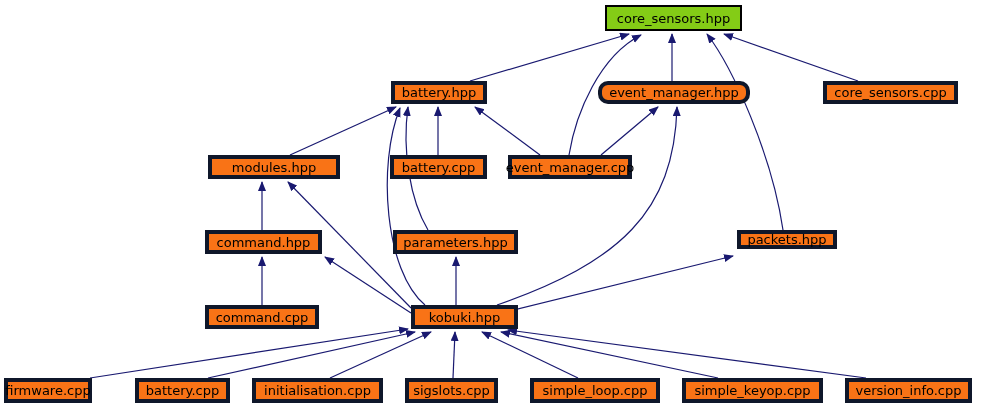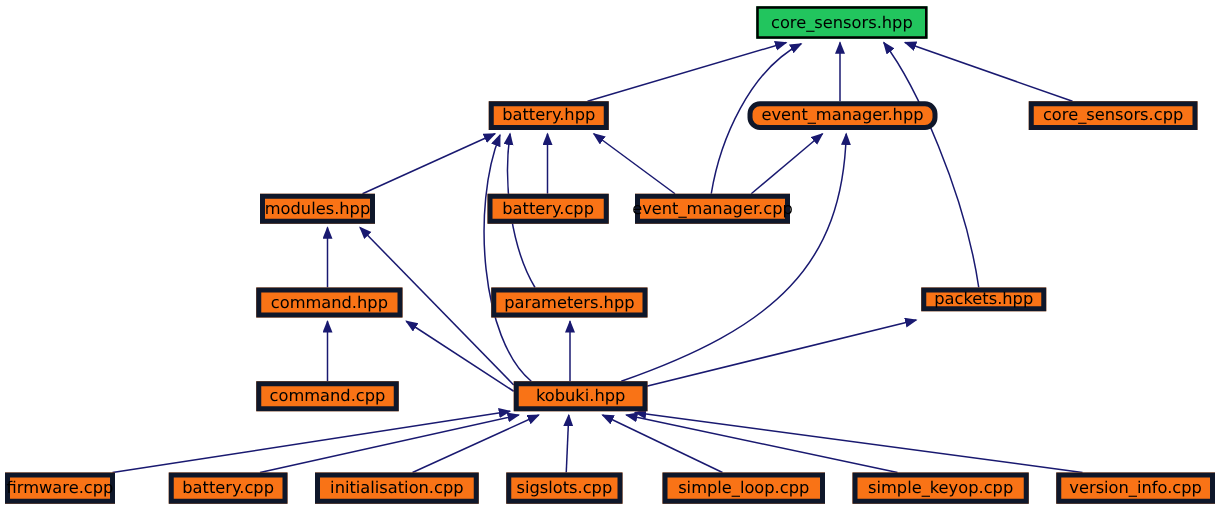--- a/index.html
+++ b/index.html
@@ -16,21 +16,21 @@
     box-sizing:border-box;
     display:flex;align-items:center;justify-content:center;
     background:#f97316;
     border:4px solid #0f172a;
     color:#000000;
     font-size:13px;
     white-space:nowrap;
     cursor:pointer;
   }
   .node.main{
-    background:#22c55e;
+    background:#84cc16;
     border:2px solid #000000;
   }
   .edge{fill:none;stroke:#191970;stroke-width:1.2px;}
 </style>
 </head>
 <body>
 
 <div id="canvas">
   <svg id="edge-layer" width="981" height="411" viewBox="0 0 981 411" xmlns="http://www.w3.org/2000/svg">
     <defs>
@@ -72,21 +72,21 @@
       </div>
       <div class="node" style="left: 391px; top: 81px; width: 96px; height: 23px;">
         <span>battery.hpp</span>
       </div>
       <div class="node" style="left: 598px; top: 81px; width: 152px; height: 23px; border-radius: 10px;">
         <span>event_manager.hpp</span>
       </div>
       <div class="node" style="left: 823px; top: 81px; width: 135px; height: 23px;">
         <span>core_sensors.cpp</span>
       </div>
-      <div class="node" style="left: 208px; top: 155px; width: 92px; height: 24px;">
+      <div class="node" style="left: 208px; top: 155px; width: 132px; height: 24px;">
         <span>modules.hpp</span>
       </div>
       <div class="node" style="left: 390px; top: 155px; width: 97px; height: 24px;">
         <span>battery.cpp</span>
       </div>
       <div class="node" style="left: 508px; top: 155px; width: 124px; height: 24px; text-align: center;">
         <span>event_manager.cpp</span>
       </div>
       <div class="node" style="left: 205px; top: 230px; width: 117px; height: 24px;">
         <span>command.hpp</span>

